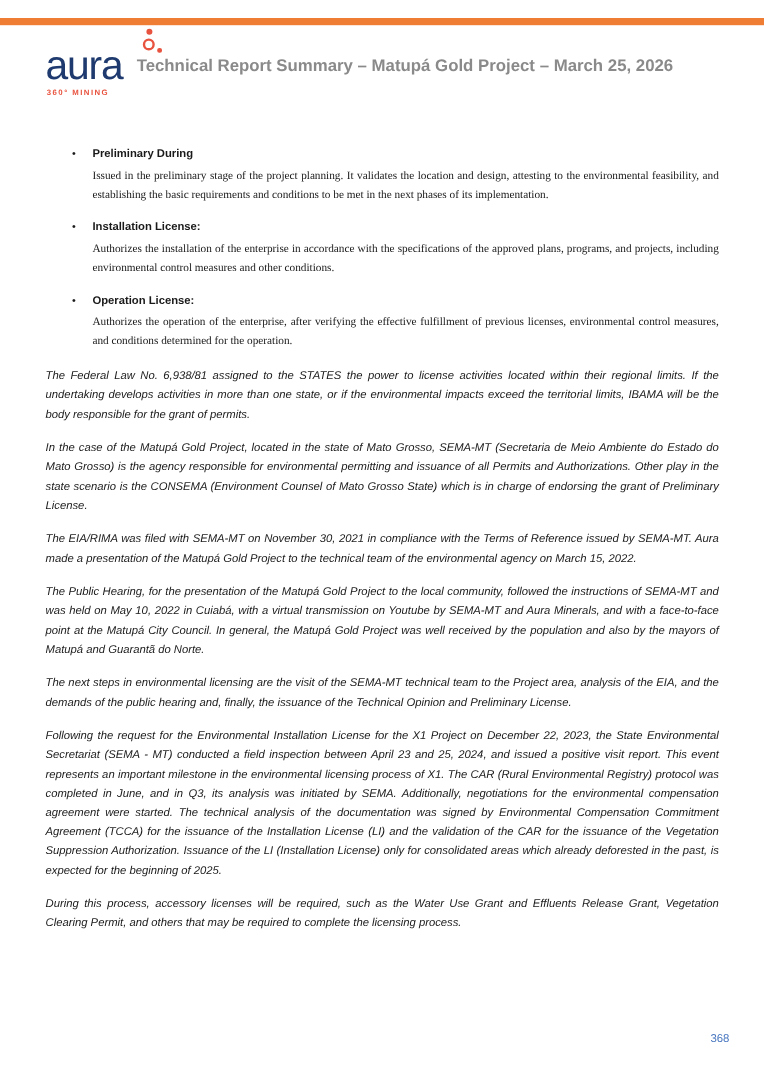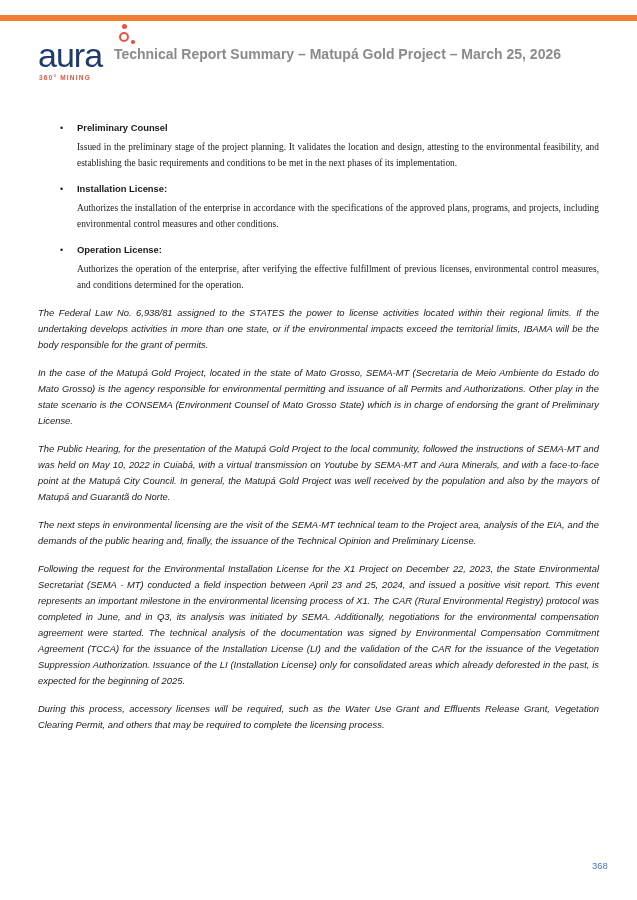--- a/index.html
+++ b/index.html
@@ -33,37 +33,38 @@
   <span class="logo-dot1"></span>
   <span class="logo-dot2"></span>
   <span class="logo-tag">360° MINING</span>
 </div>
 
 <div class="header-title">Technical Report Summary – Matupá Gold Project – March 25, 2026</div>
 
 <div class="content">
   <div class="bullet">
     <span class="dot">•</span>
-    <div class="title">Preliminary Counsel</div>
+    <div class="title">Preliminary During</div>
     <div class="desc">Issued in the preliminary stage of the project planning. It validates the location and design, attesting to the environmental feasibility, and establishing the basic requirements and conditions to be met in the next phases of its implementation.</div>
   </div>
   <div class="bullet">
     <span class="dot">•</span>
     <div class="title">Installation License:</div>
     <div class="desc">Authorizes the installation of the enterprise in accordance with the specifications of the approved plans, programs, and projects, including environmental control measures and other conditions.</div>
   </div>
   <div class="bullet" style="margin-bottom:12px;">
     <span class="dot">•</span>
     <div class="title">Operation License:</div>
     <div class="desc">Authorizes the operation of the enterprise, after verifying the effective fulfillment of previous licenses, environmental control measures, and conditions determined for the operation.</div>
   </div>
 
   <p>The Federal Law No. 6,938/81 assigned to the STATES the power to license activities located within their regional limits. If the undertaking develops activities in more than one state, or if the environmental impacts exceed the territorial limits, IBAMA will be the body responsible for the grant of permits.</p>
   <p>In the case of the Matupá Gold Project, located in the state of Mato Grosso, SEMA-MT (Secretaria de Meio Ambiente do Estado do Mato Grosso) is the agency responsible for environmental permitting and issuance of all Permits and Authorizations.  Other play in the state scenario is the CONSEMA (Environment Counsel of Mato Grosso State) which is in charge of endorsing the grant of Preliminary License.</p>
 
 
+  <p>The EIA/RIMA was filed with SEMA-MT on November 30, 2021 in compliance with the Terms of Reference issued by SEMA-MT. Aura made a presentation of the Matupá Gold Project to the technical team of the environmental agency on March 15, 2022.</p>
   <p>The Public Hearing, for the presentation of the Matupá Gold Project to the local community, followed the instructions of SEMA-MT and was held on May 10, 2022 in Cuiabá, with a virtual transmission on Youtube by SEMA-MT and Aura Minerals, and with a face-to-face point at the Matupá City Council. In general, the Matupá Gold Project was well received by the population and also by the mayors of Matupá and Guarantã do Norte.</p>
   <p>The next steps in environmental licensing are the visit of the SEMA-MT technical team to the Project area, analysis of the EIA, and the demands of the public hearing and, finally, the issuance of the Technical Opinion and Preliminary License.</p>
   <p>Following the request for the Environmental Installation License for the X1 Project on December 22, 2023, the State Environmental Secretariat (SEMA - MT) conducted a field inspection between April 23 and 25, 2024, and issued a positive visit report. This event represents an important milestone in the environmental licensing process of X1. The CAR (Rural Environmental Registry) protocol was completed in June, and in Q3, its analysis was initiated by SEMA. Additionally, negotiations for the environmental compensation agreement were started. The technical analysis of the documentation was signed by Environmental Compensation Commitment Agreement (TCCA) for the issuance of the Installation License (LI) and the validation of the CAR for the issuance of the Vegetation Suppression Authorization. Issuance of the LI (Installation License) only for consolidated areas which already deforested in the past, is expected for the beginning of 2025.</p>
   <p>During this process, accessory licenses will be required, such as the Water Use Grant and Effluents Release Grant, Vegetation Clearing Permit, and others that may be required to complete the licensing process.</p>
 </div>
 
 <div class="page-num">368</div>
 
 </body></html>

